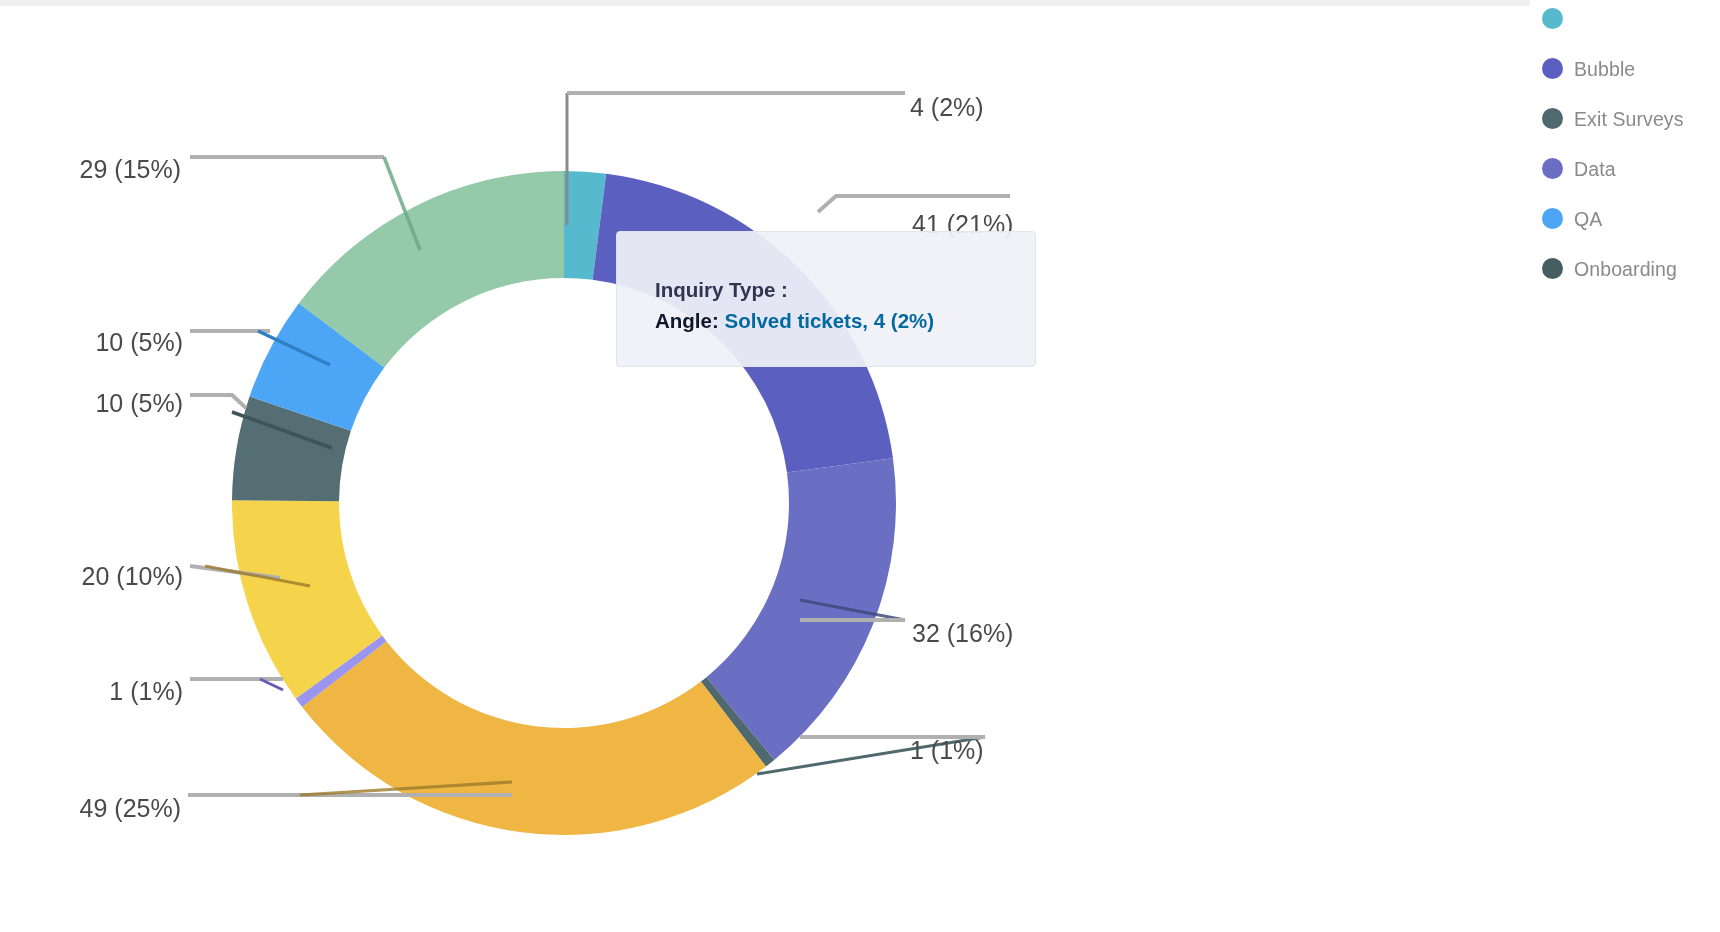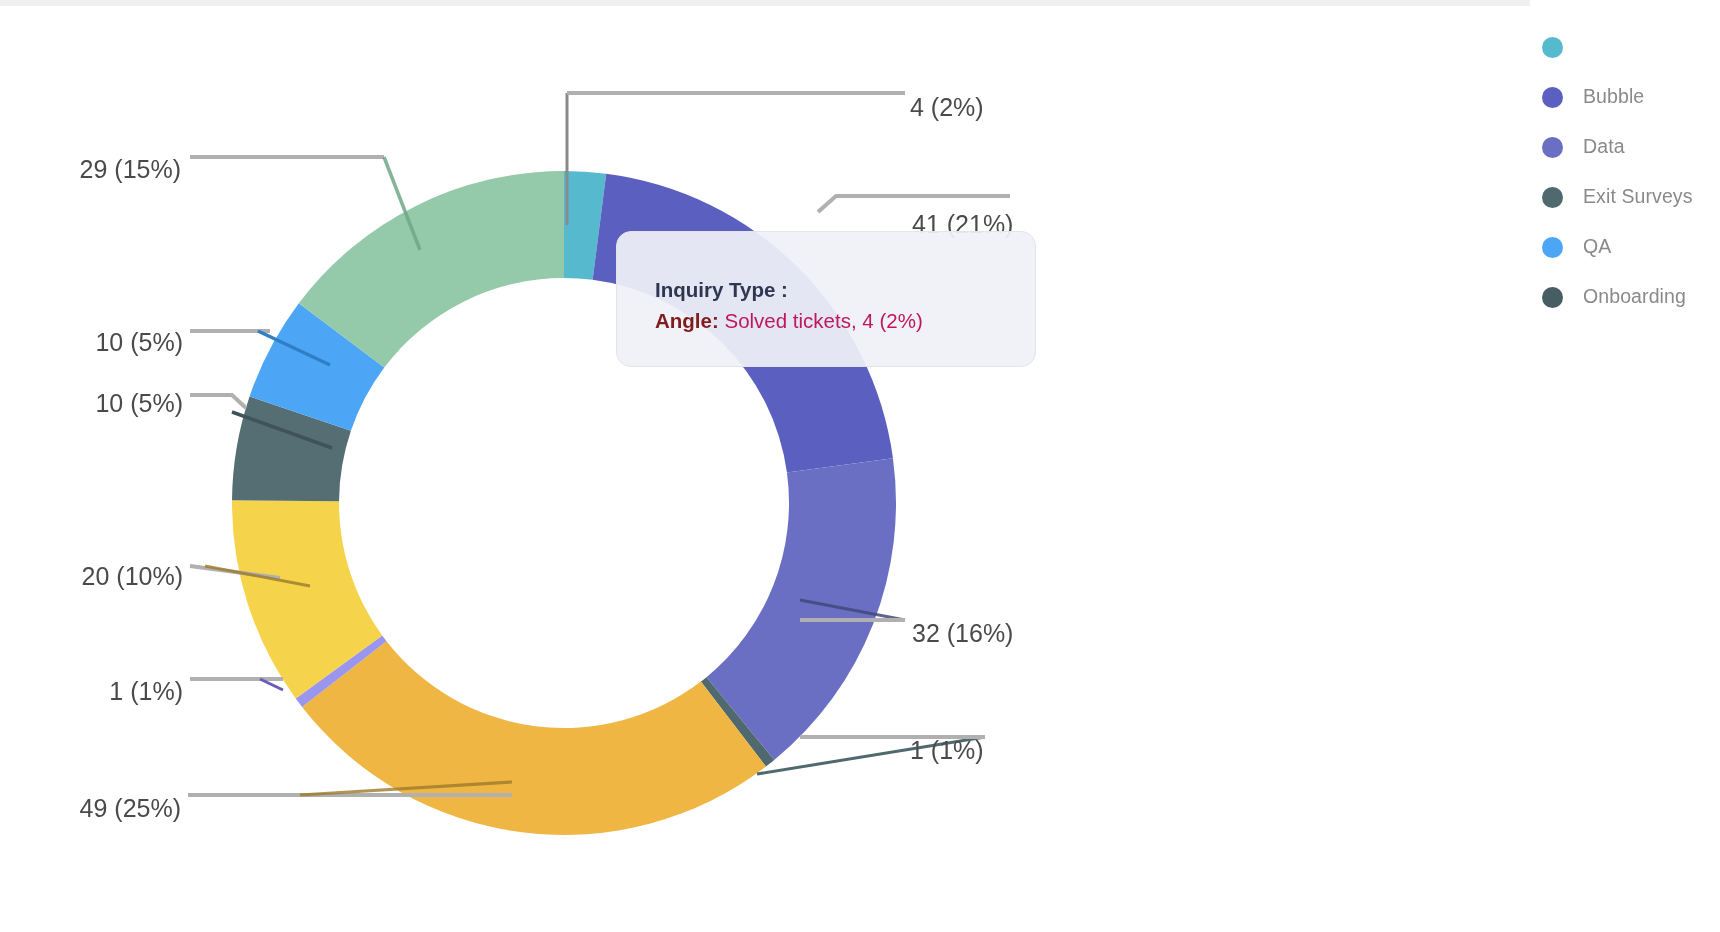--- a/index.html
+++ b/index.html
@@ -51,25 +51,24 @@
     top: 0;
     left: 1530px;
     width: 190px;
     height: 932px;
     background: #ffffff;
     padding-top: 8px;
     box-sizing: border-box;
   }
   .legend-item {
     display: flex;
-    align-items: flex-end;
+    align-items: flex-start;
     height: 50px;
     padding-left: 12px;
     cursor: pointer;
-    gap: 9px;
   }
   .legend-swatch {
     width: 21px;
     height: 21px;
     border-radius: 50%;
     flex: 0 0 auto;
     margin-right: 11px;
   }
   .legend-label {
     font-size: 19.5px;
@@ -81,40 +80,40 @@
 
   
   .tooltip {
     position: absolute;
     left: 616px;
     top: 231px;
     width: 420px;
     height: 136px;
     background: rgba(240,240,248,0.93);
     border: 1px solid #e3e3ea;
-    border-radius: 15px;
+    border-radius: 4px;
     box-sizing: border-box;
     padding: 42px 0 0 38px;
     color: #2e3650;
     font-size: 20.5px;
     line-height: 31px;
     pointer-events: none;
   }
   .tooltip .tt-title {
     font-weight: bold;
     color: #2e3650;
     font-size: 20.5px;
   }
   .tooltip .tt-key {
     font-weight: bold;
-    color: #7f1d1d;
+    color: #0f172a;
   }
   .tooltip .tt-val {
-    font-weight: normal;
-    color: #be185d;
+    font-weight: bold;
+    color: #0369a1;
   }
   .tt-row { white-space: nowrap; }
 
   
   .dl-text {
     font-size: 25px;
     fill: #4a4a4a;
     font-family: "Liberation Sans", sans-serif;
   }
 </style>
@@ -211,28 +210,28 @@
   <div class="legend" id="legend">
       <div class="legend-item">
         <span class="legend-swatch" style="background: rgb(87, 185, 205);"></span>
         <span class="legend-label"></span>
       </div>
       <div class="legend-item">
         <span class="legend-swatch" style="background: rgb(91, 95, 192);"></span>
         <span class="legend-label">Bubble</span>
       </div>
       <div class="legend-item">
+        <span class="legend-swatch" style="background: rgb(80, 105, 110);"></span>
+        <span class="legend-label">Exit Surveys</span>
+      </div>
+      <div class="legend-item">
         <span class="legend-swatch" style="background: rgb(106, 111, 196);"></span>
         <span class="legend-label">Data</span>
       </div>
       <div class="legend-item">
-        <span class="legend-swatch" style="background: rgb(80, 105, 110);"></span>
-        <span class="legend-label">Exit Surveys</span>
-      </div>
-      <div class="legend-item">
         <span class="legend-swatch" style="background: rgb(77, 166, 245);"></span>
         <span class="legend-label">QA</span>
       </div>
       <div class="legend-item">
         <span class="legend-swatch" style="background: rgb(70, 93, 98);"></span>
         <span class="legend-label">Onboarding</span>
       </div>
     </div>
 
 </div>

